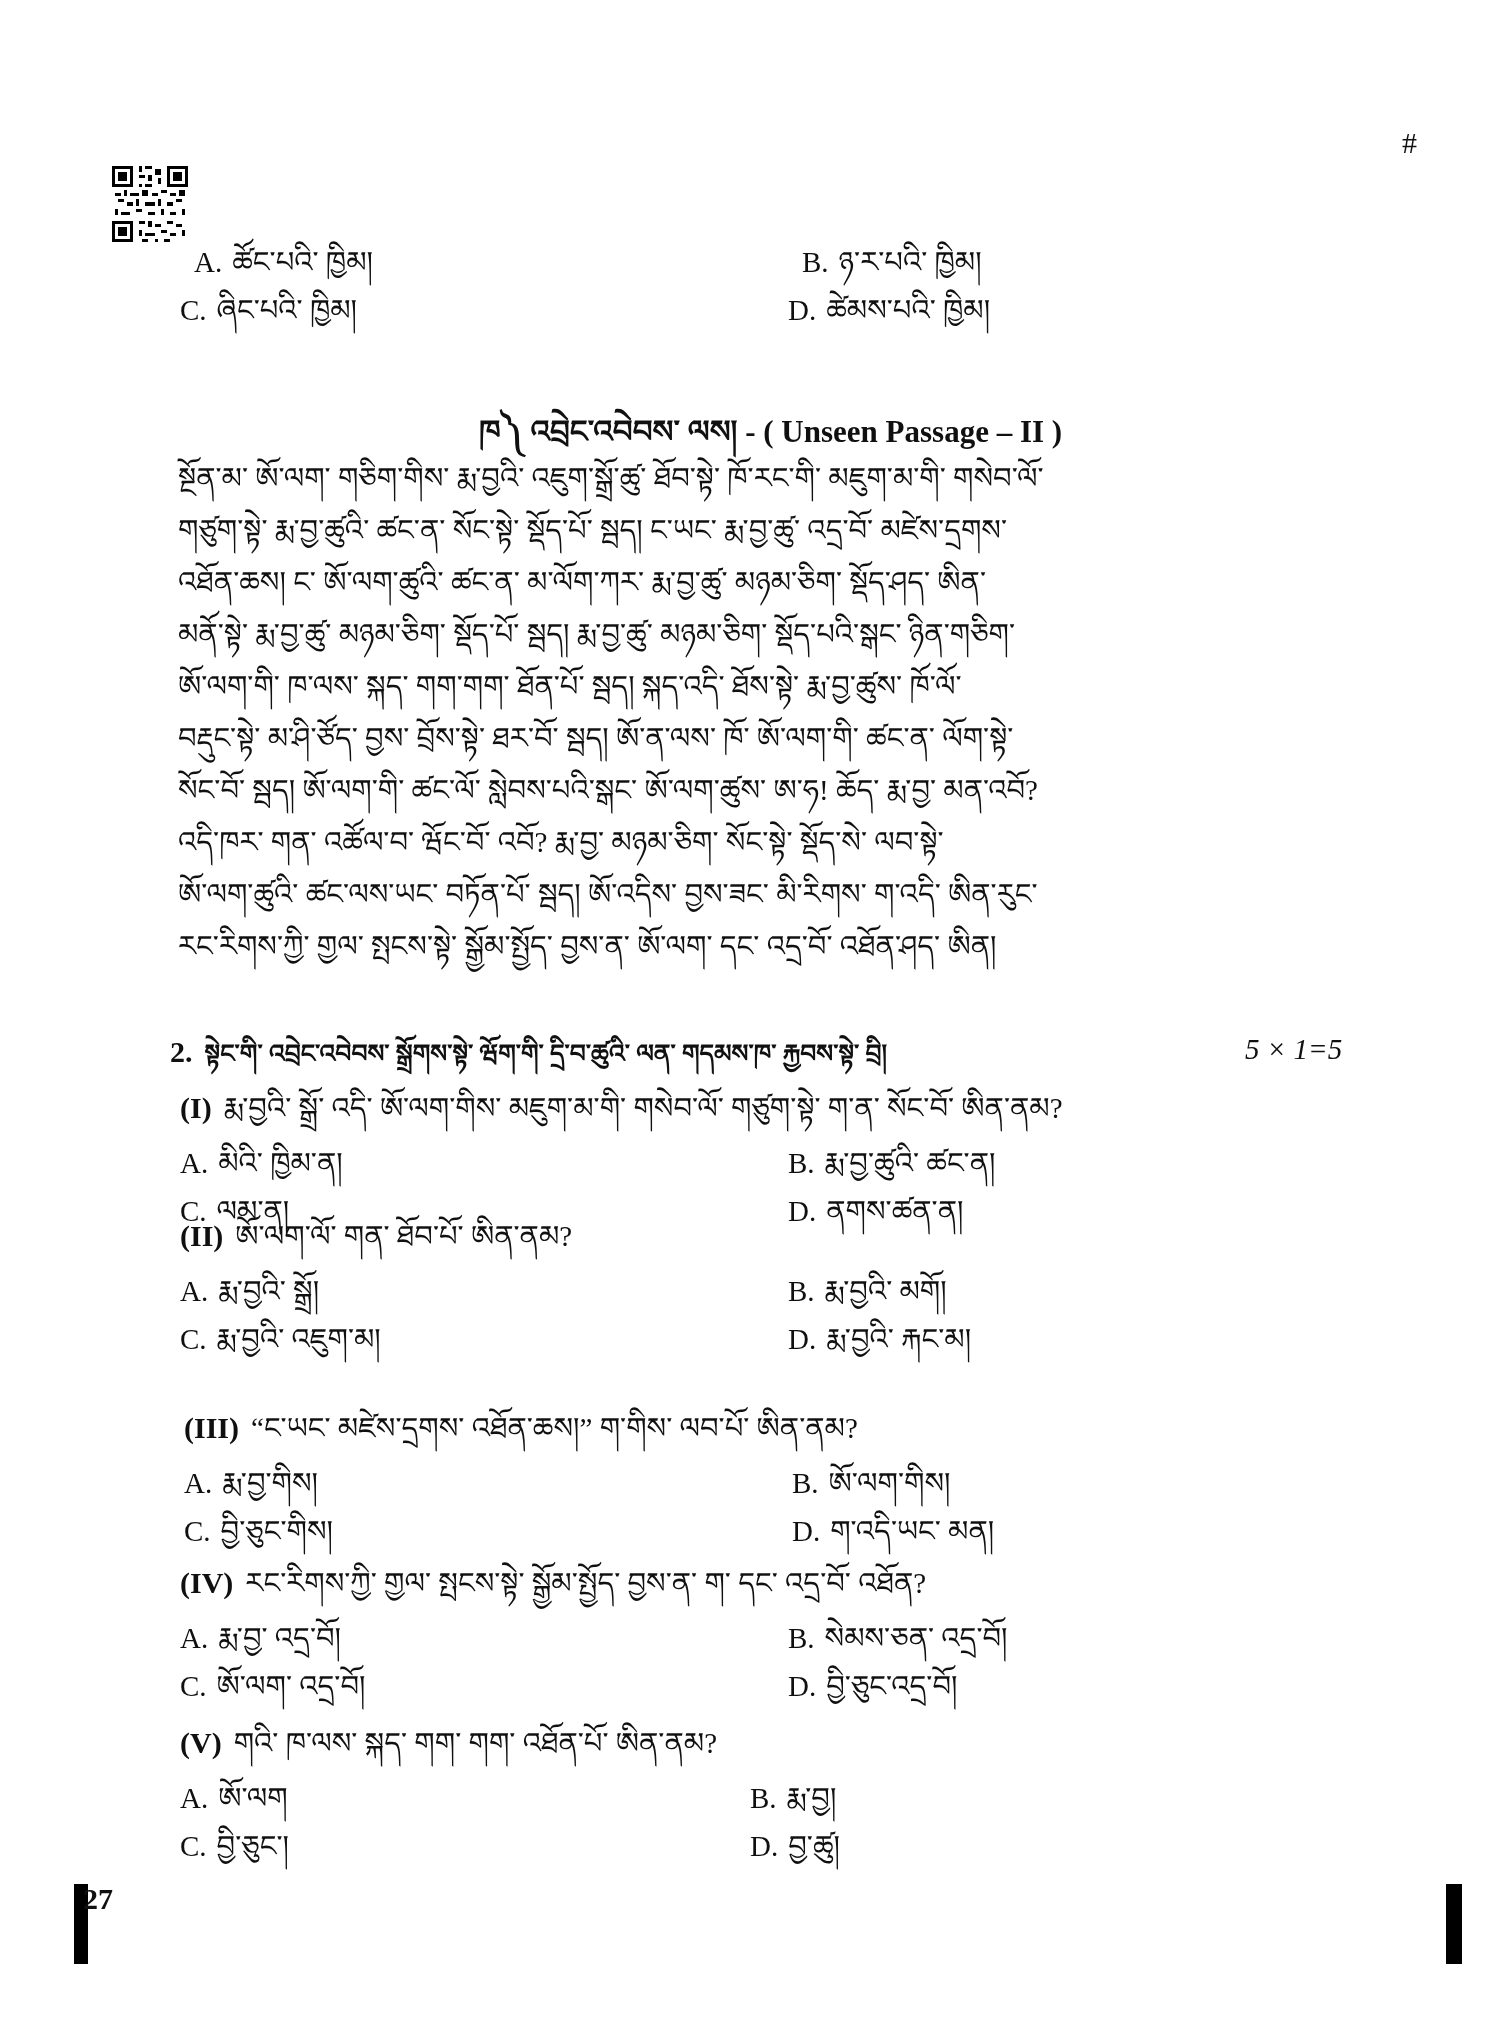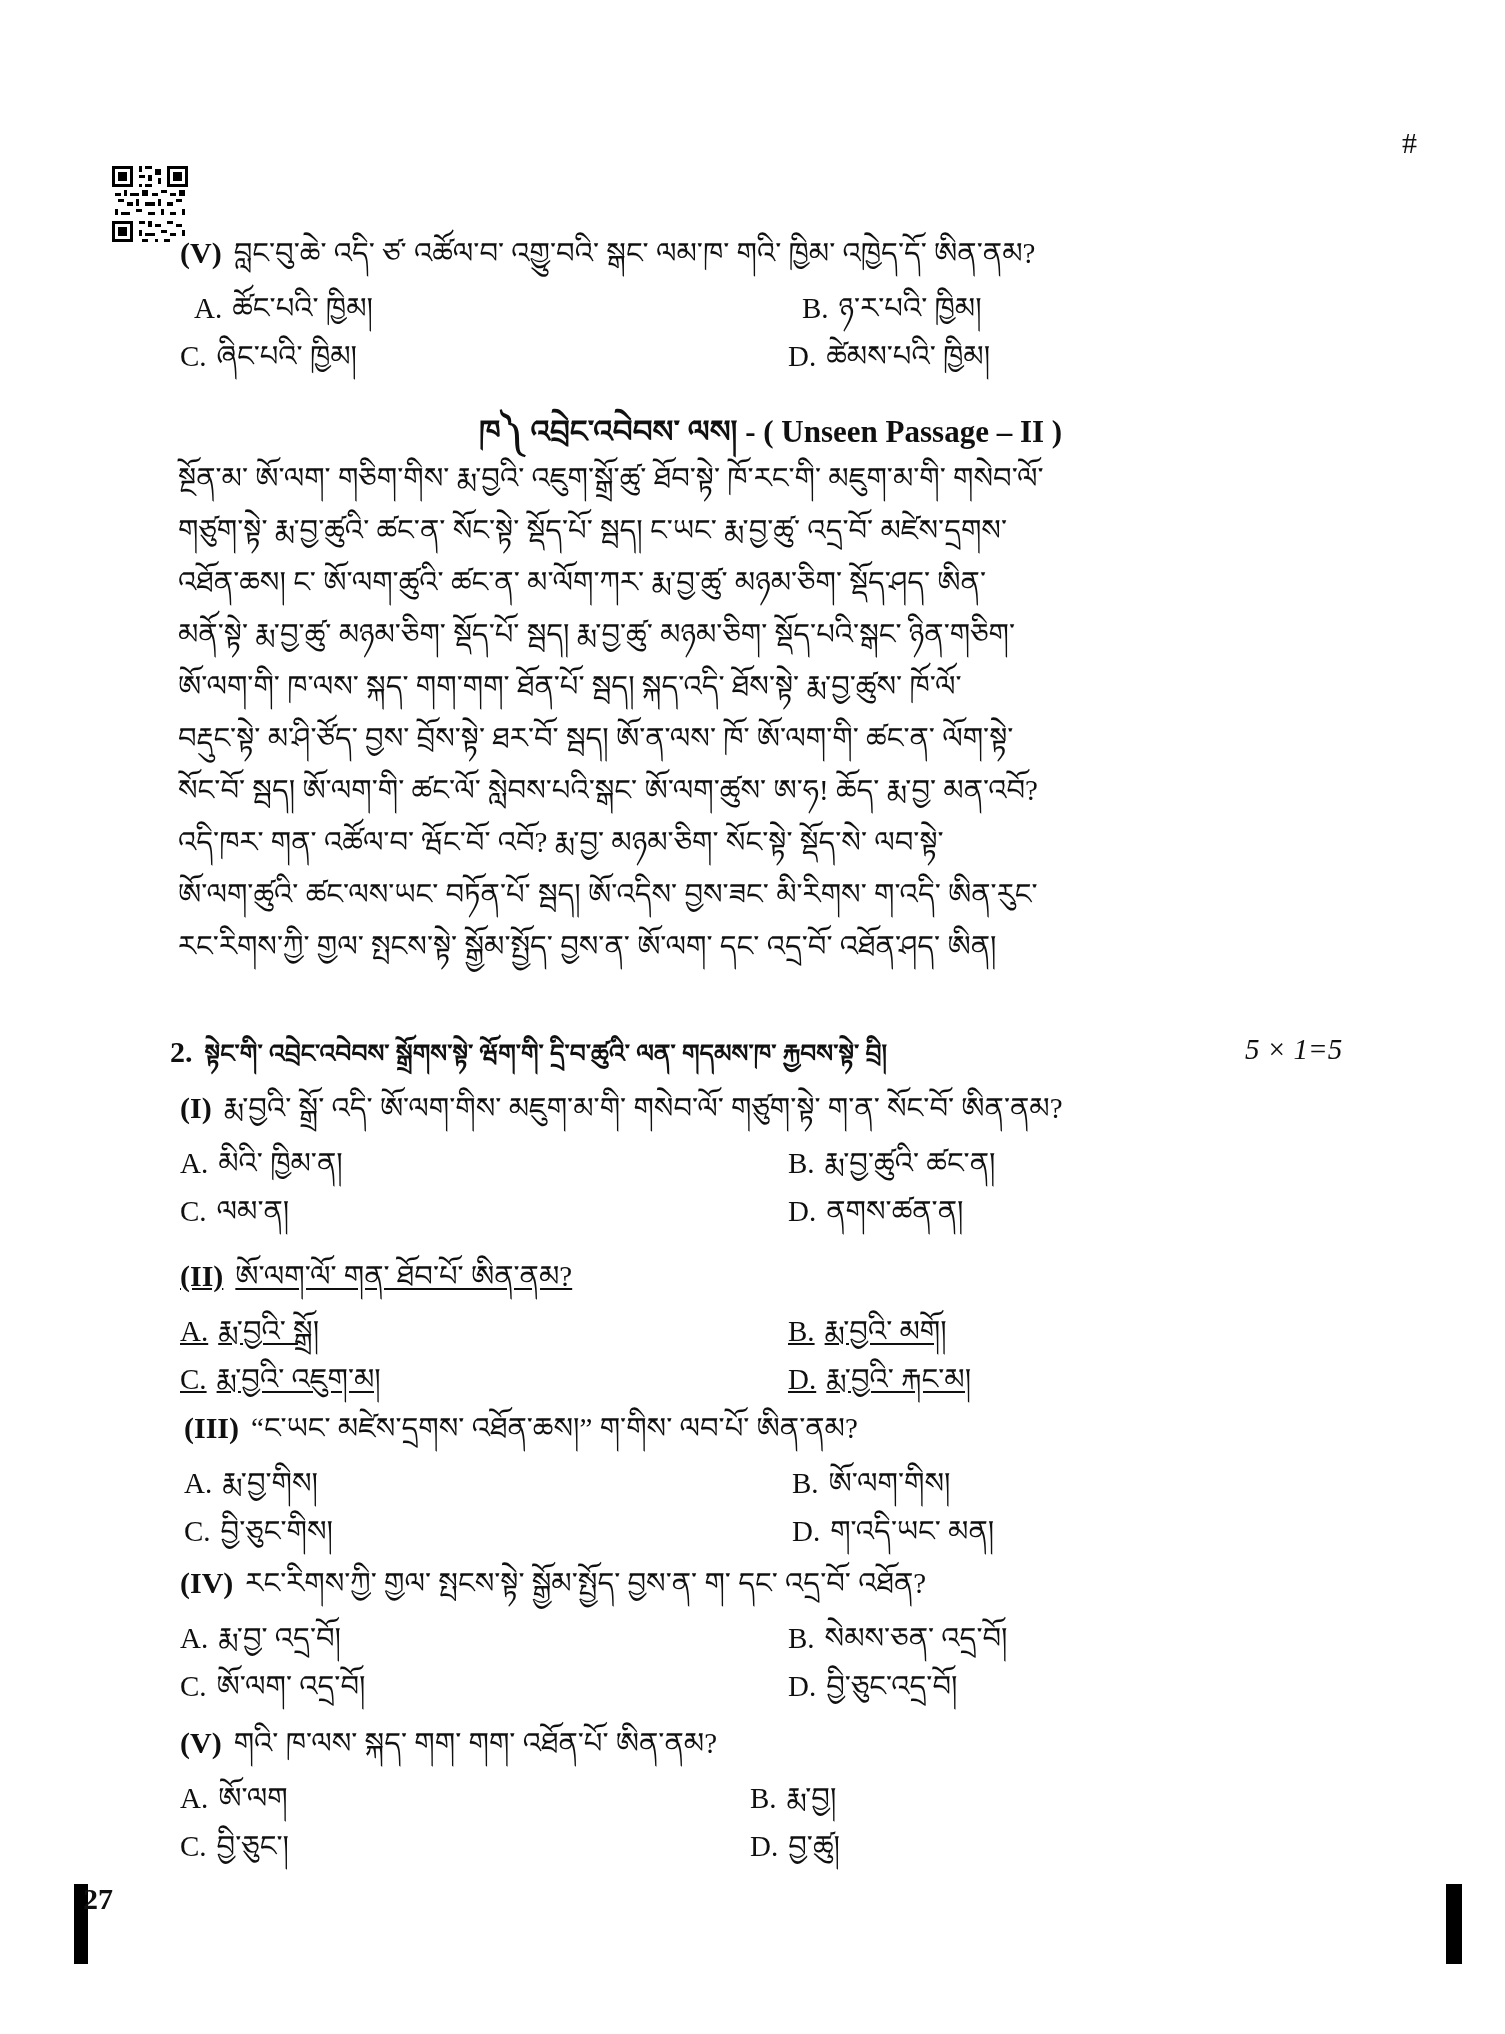--- a/index.html
+++ b/index.html
@@ -44,23 +44,20 @@
       <rect x="0" y="18" width="7" height="7"></rect>
         <rect x="1" y="19" width="5" height="5" fill="#fff"></rect>
         <rect x="2" y="20" width="3" height="3"></rect>
       <path d="M9 0h1v2h-1zM11 0h2v1h-2zM14 1h2v2h-2zM9 3h2v1h-2zM12 3h1v2h-1zM15 4h1v2h-1zM9 6h1v1h-1zM11 6h2v1h-2zM1 9h2v1h-2zM4 8h1v2h-1zM6 9h3v1h-3zM10 8h2v2h-2zM13 9h2v1h-2zM16 8h2v1h-2zM19 9h2v1h-2zM22 8h2v2h-2zM2 11h2v1h-2zM5 12h2v1h-2zM8 11h1v2h-1zM11 12h3v1h-3zM15 11h1v2h-1zM18 12h2v1h-2zM21 11h2v1h-2zM1 14h1v2h-1zM3 15h3v1h-3zM8 14h2v1h-2zM12 15h2v1h-2zM16 14h1v2h-1zM19 15h2v1h-2zM23 14h1v2h-1zM9 18h2v1h-2zM12 18h1v2h-1zM14 19h2v1h-2zM18 18h2v1h-2zM21 19h2v1h-2zM9 21h1v2h-1zM11 22h3v1h-3zM16 21h2v1h-2zM19 22h2v1h-2zM23 21h1v2h-1zM10 24h2v1h-2zM14 24h1v1h-1zM17 24h2v1h-2z"></path>
     </g>
   </svg>
 
   <div class="abs hash" style="left:1402px;top:126px;">#</div>
 
   <div class="abs" style="left:180px;top:230px;width:1190px;">
-    <div class="qline">
-      <span class="qnum">(V)</span><span class="tib">བླང་བུ་ཆེ་ འདི་ ཙ་ འཚོལ་བ་ འགྱུ་བའི་ སྒང་ ལམ་ཁ་ གའི་ ཁྱིམ་ འཁྱེད་དོ་ ཨིན་ནམ?</span>
-    </div>
     <div class="optrow r1">
       <div class="opt opt-left" style="padding-left:14px;">
         <span class="optlabel">A.</span>
         <span class="tib">ཚོང་པའི་ ཁྱིམ།</span>
       </div>
       <div class="opt">
         <span class="optlabel">B.</span>
         <span class="tib">ཉ་ར་པའི་ ཁྱིམ།</span>
       </div>
     </div>
@@ -118,21 +115,21 @@
         <span class="optlabel">C.</span>
         <span class="tib">ལམ་ན།</span>
       </div>
       <div class="opt">
         <span class="optlabel">D.</span>
         <span class="tib">ནགས་ཚན་ན།</span>
       </div>
     </div>
   </div>
 
-  <div class="abs" style="left:180px;top:1253px;width:1190px;text-decoration:underline;">
+  <div class="abs" style="left:180px;top:1213px;width:1190px;">
     <div class="qline">
       <span class="qnum">(II)</span><span class="tib">ཨོ་ལག་ལོ་ གན་ ཐོབ་པོ་ ཨིན་ནམ?</span>
     </div>
     <div class="optrow r1">
       <div class="opt opt-left">
         <span class="optlabel">A.</span>
         <span class="tib">རྨ་བྱའི་ སྒྲོ།</span>
       </div>
       <div class="opt">
         <span class="optlabel">B.</span>

